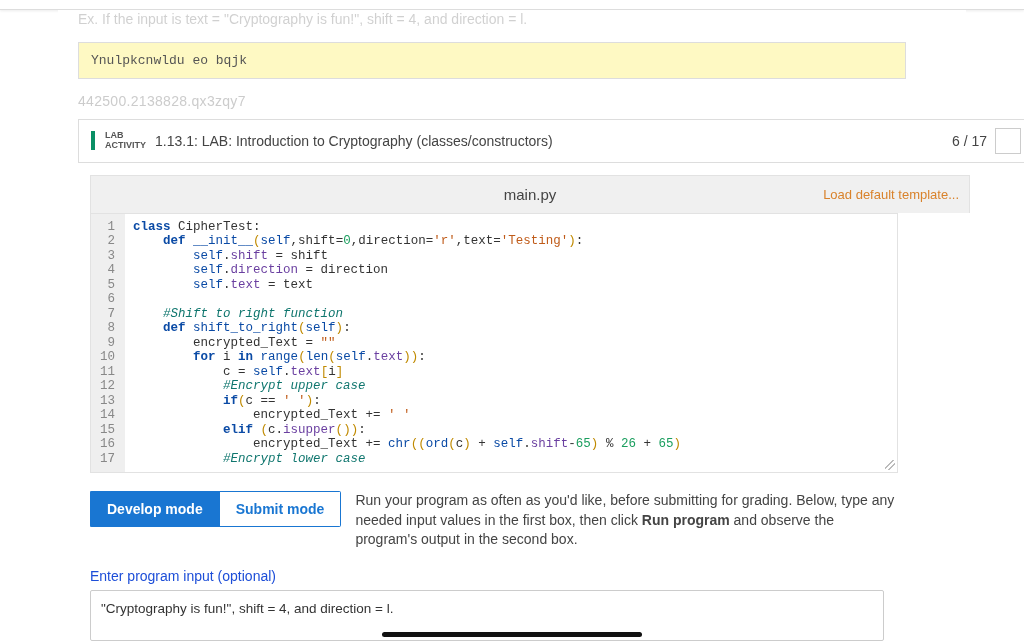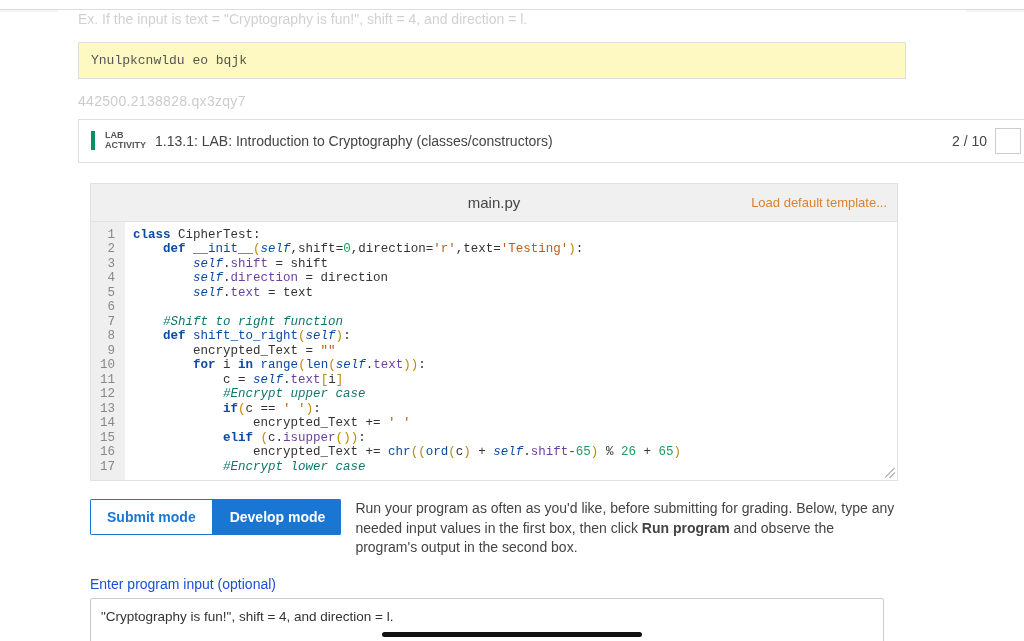--- a/index.html
+++ b/index.html
@@ -89,22 +89,22 @@
     color: #444;
     margin-right: 8px;
   }
   .score-box {
     width: 26px;
     height: 26px;
     border: 1px solid #ccc;
     background: #fff;
   }
   .tab-row {
-    margin-top: 20px;
-    width: 808px;
+    margin-top: 12px;
+    width: 880px;
     margin-left: 12px;
     background: #f0f0f0;
     border: 1px solid #e2e2e2;
     border-bottom: none;
     display: flex;
     align-items: center;
     height: 38px;
     position: relative;
   }
   .tab-center {
@@ -152,21 +152,21 @@
     right: 2px;
     bottom: 2px;
     width: 10px;
     height: 10px;
     background:
       linear-gradient(135deg, transparent 40%, #bbb 40%, #bbb 50%, transparent 50%, transparent 65%, #bbb 65%, #bbb 75%, transparent 75%);
   }
   
   .kw { color: #0a4aa5; font-weight: 600; }     
   .fn { color: #0a4aa5; }                        
-  .self { color: #0a4aa5; font-style: italic; }
+  .self { color: #0a4aa5; }
   .num { color: #1a9e5e; }
   .str { color: #c05c1a; }
   .op  { color: #333; }
   .paren { color: #c08a00; }
   .brack { color: #c08a00; }
   .cmt { color: #0f766e; font-style: italic; }
   .id  { color: #333; }
   .attr{ color: #6a3fa0; }
   .builtin { color: #0a4aa5; }
 
@@ -256,21 +256,21 @@
   <div class="output-box">Ynulpkcnwldu eo bqjk</div>
 
   <div class="watermark">442500.2138828.qx3zqy7</div>
 
   <div class="lab-header">
     <div class="lab-badge">
       <div>LAB</div>
       <div>ACTIVITY</div>
     </div>
     <div class="lab-title">1.13.1: LAB: Introduction to Cryptography (classes/constructors)</div>
-    <div class="score">2 / 10</div>
+    <div class="score">6 / 17</div>
     <div class="score-box"></div>
   </div>
 
   <div class="tab-row">
     <div class="tab-center">main.py</div>
     <div class="load-template">Load default template...</div>
   </div>
 
   <div class="editor">
     <div class="gutter">
@@ -306,22 +306,22 @@
             <span class="cmt">#Encrypt upper case</span>
             <span class="kw">if</span><span class="paren">(</span><span class="id">c</span> <span class="op">==</span> <span class="str">' '</span><span class="paren">)</span><span class="op">:</span>
                 <span class="id">encrypted_Text</span> <span class="op">+=</span> <span class="str">' '</span>
             <span class="kw">elif</span> <span class="paren">(</span><span class="id">c</span><span class="op">.</span><span class="attr">isupper</span><span class="paren">(</span><span class="paren">)</span><span class="paren">)</span><span class="op">:</span>
                 <span class="id">encrypted_Text</span> <span class="op">+=</span> <span class="builtin">chr</span><span class="paren">(</span><span class="paren">(</span><span class="builtin">ord</span><span class="paren">(</span><span class="id">c</span><span class="paren">)</span> <span class="op">+</span> <span class="self">self</span><span class="op">.</span><span class="attr">shift</span><span class="op">-</span><span class="num">65</span><span class="paren">)</span> <span class="op">%</span> <span class="num">26</span> <span class="op">+</span> <span class="num">65</span><span class="paren">)</span>
             <span class="cmt">#Encrypt lower case</span><div class="resize-handle"></div></div>
   </div>
 
   <div class="mode-row">
     <div class="mode-toggle">
+      <div class="mode-btn mode-dev">Develop mode</div>
       <div class="mode-btn mode-sub">Submit mode</div>
-      <div class="mode-btn mode-dev">Develop mode</div>
     </div>
     <div class="help-text">
       <span>Run your program as often as you'd like, before submitting for grading. Below, type any needed input values in the first box, then click </span><b>Run program</b><span> and observe the program's output in the second box.</span>
     </div>
   </div>
 
   <div class="input-label">Enter program input (optional)</div>
   <div class="input-box">"Cryptography is fun!", shift = 4, and direction = l.</div>
 
 </div>

